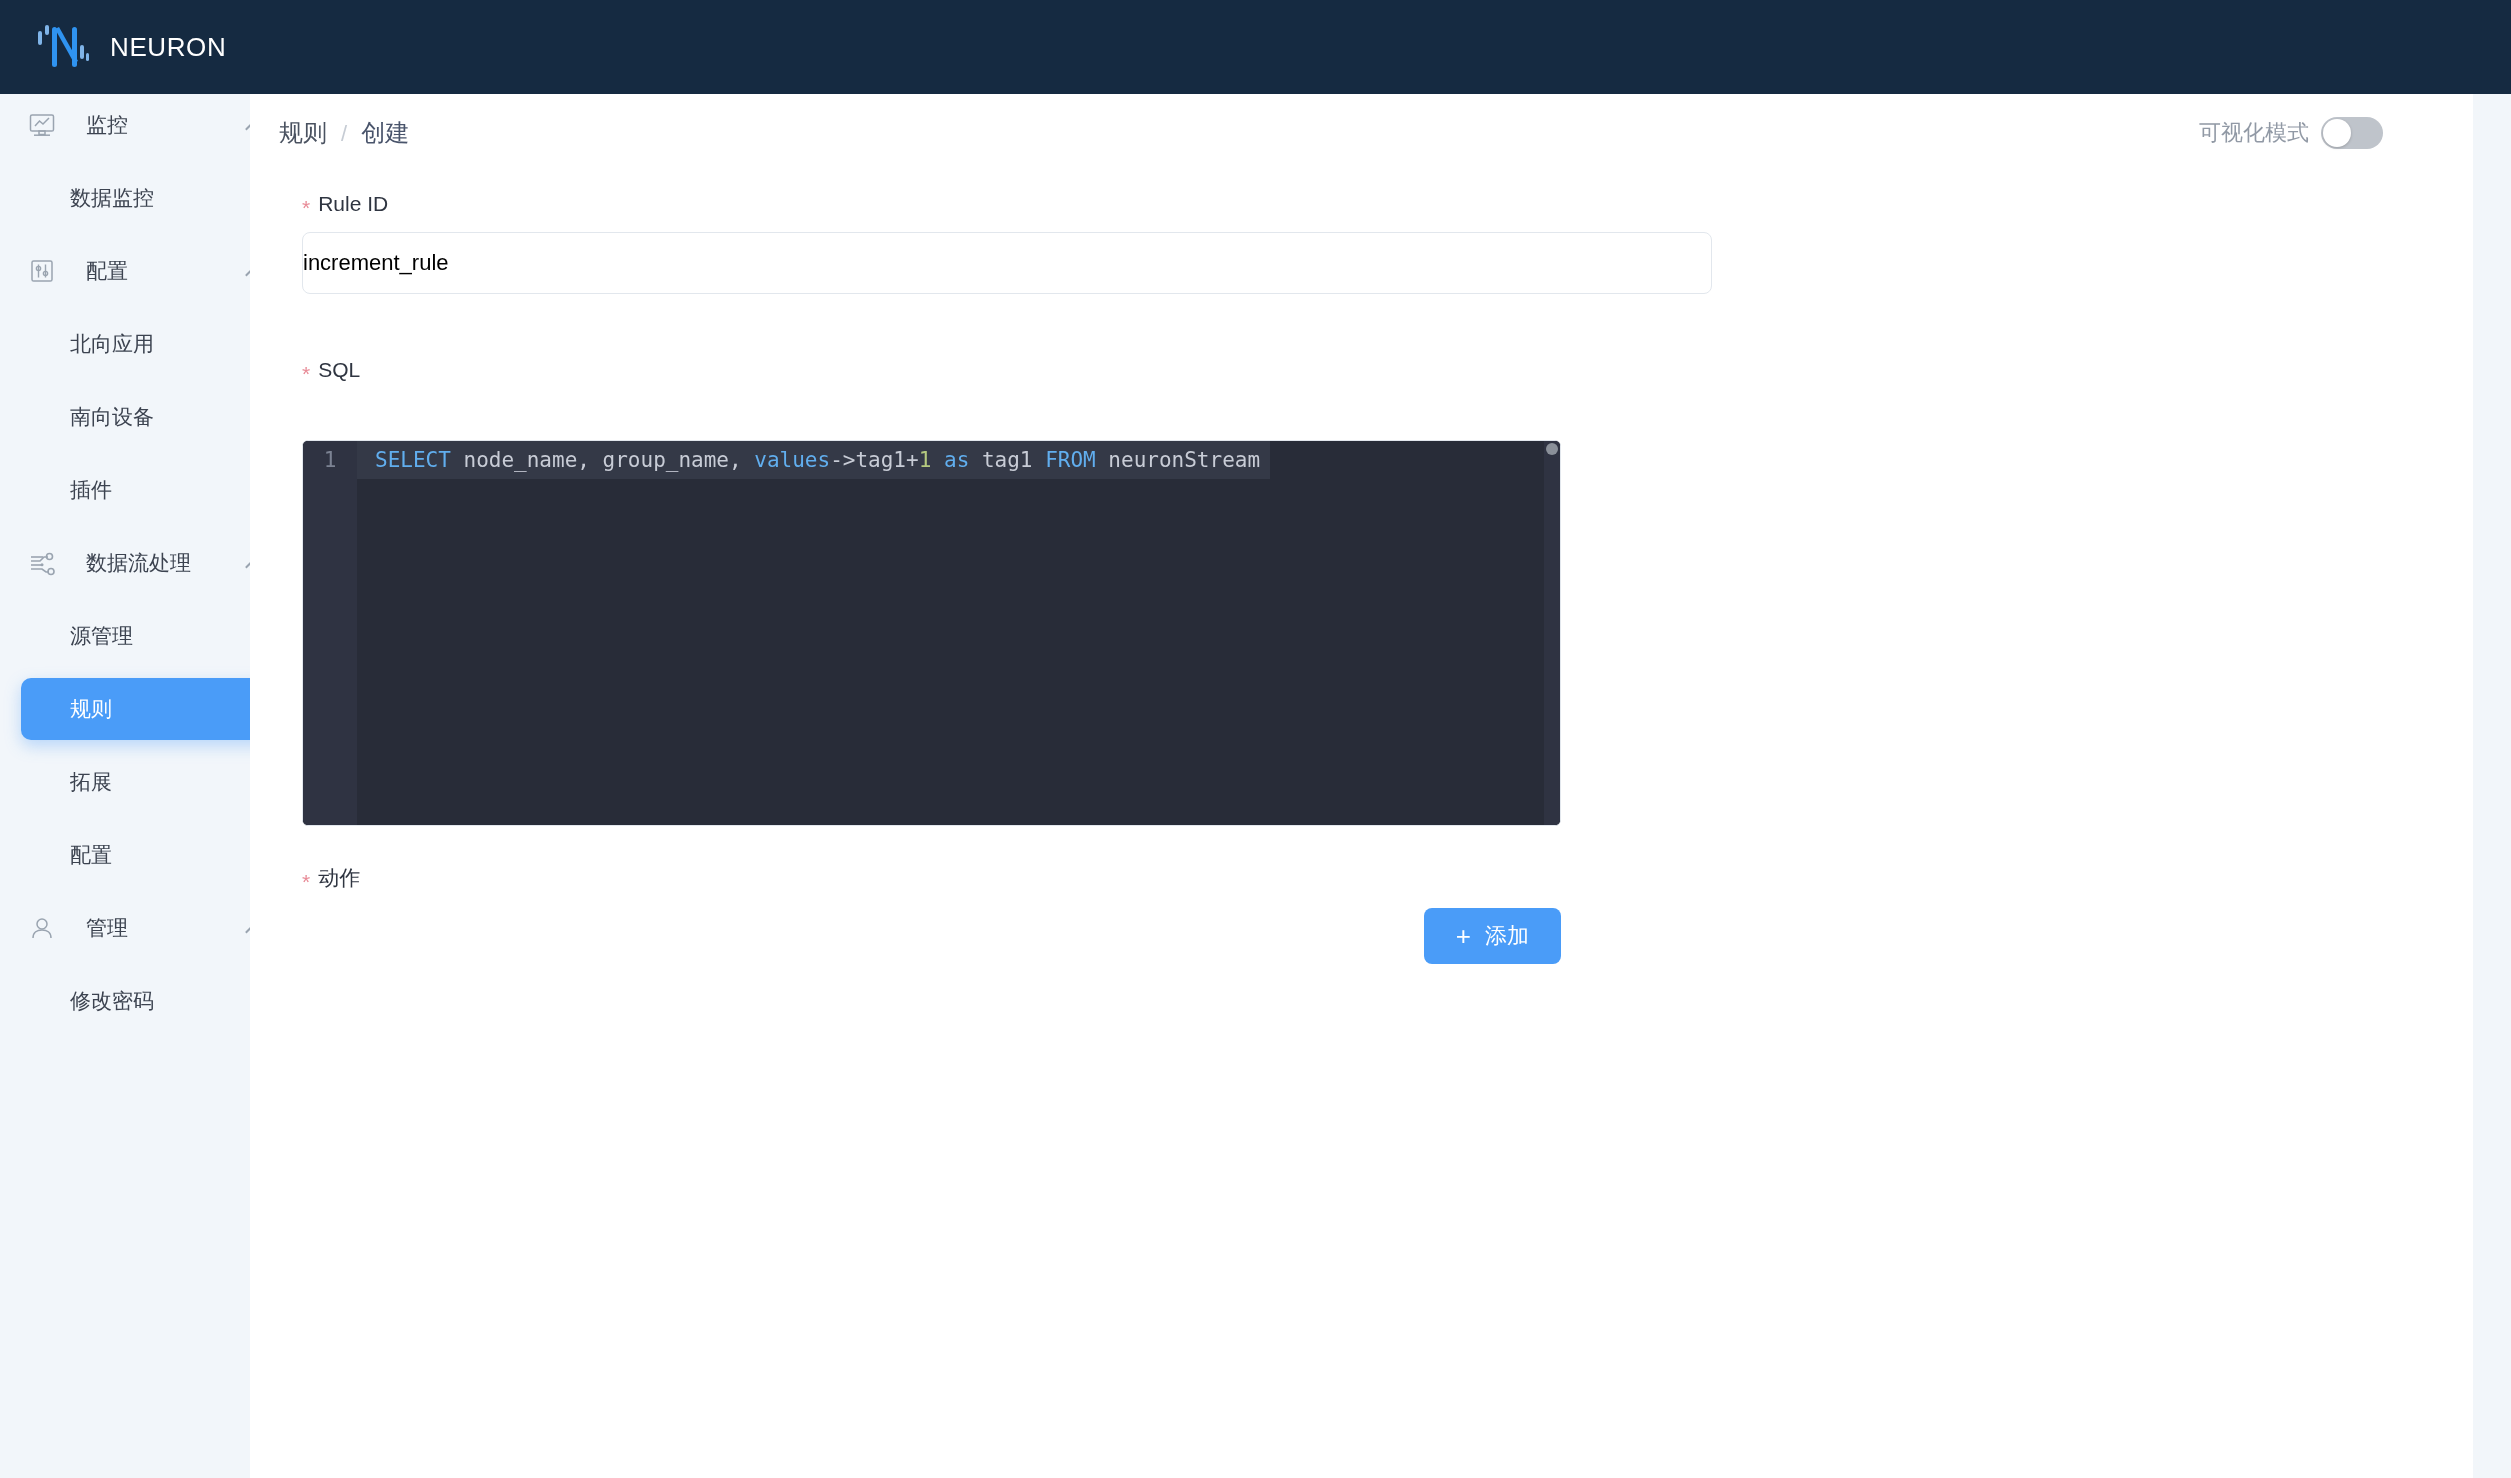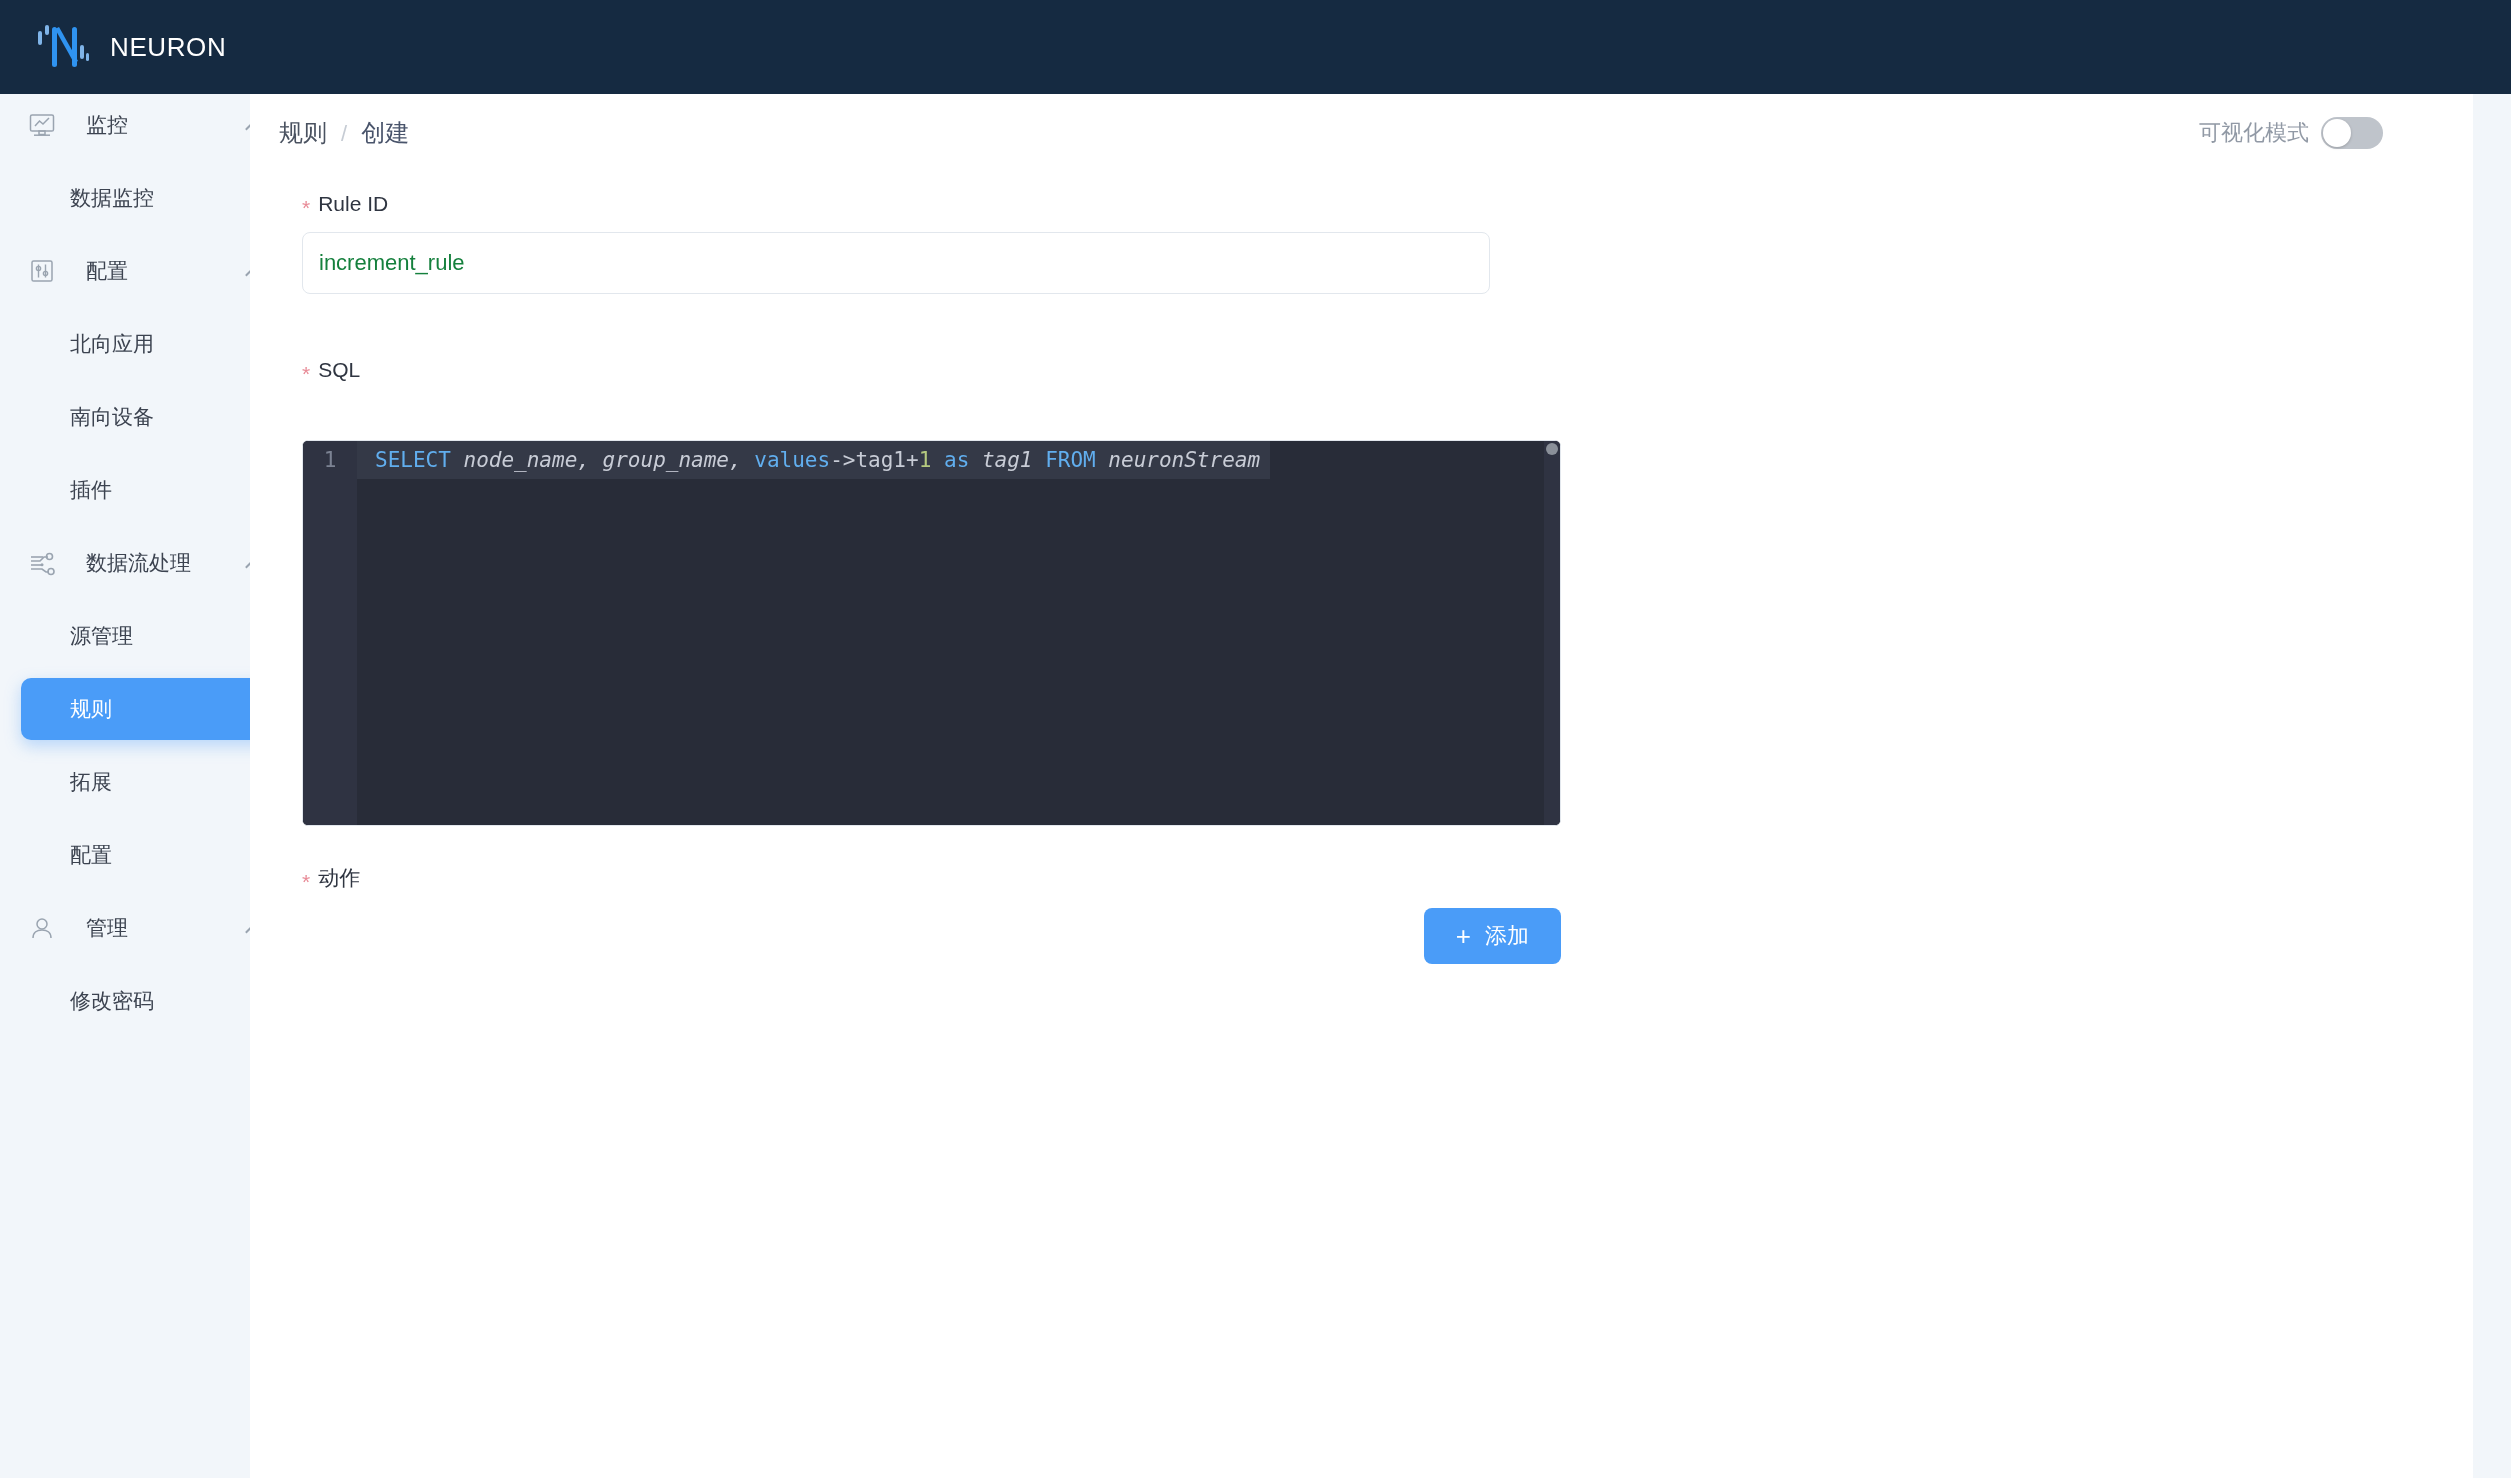--- a/index.html
+++ b/index.html
@@ -134,25 +134,25 @@
   }
 
   .form { padding: 20px 0 0 52px; }
   .field { margin-bottom: 0; }
   .flabel {
     font-size: 21px; color: #2f3541; margin-bottom: 16px;
     display: flex; align-items: baseline;
   }
   .req { color: #e88b97; font-size: 21px; margin-right: 8px; line-height: 1; position: relative; top: 4px;}
   .finput {
-    width: 1188px; height: 62px;
+    width: 1410px; height: 62px;
     border: 1px solid #e2e7ed; border-radius: 8px;
     background: #fff;
-    font-size: 22px; color: #15803d;
-    padding: 0 16px;
+    font-size: 22px; color: #000000;
+    padding: 0 0;
     font-family: "Liberation Sans", sans-serif;
     outline: none;
   }
   .finput::placeholder { color: #b9c0c9; }
   .gap-a { height: 32px; }
   .gap-b { height: 32px; }
 
   
   .editor-wrap {
     width: 1259px; height: 386px;
@@ -177,21 +177,21 @@
   .code-area { flex: 1 1 auto; position: relative; overflow: hidden; }
   .code-line {
     display: inline-block;
     background: #343947;
     padding: 0 10px 0 18px;
     white-space: pre;
     color: #c8ccd6;
   }
   .tok-kw { color: #61aeee; }
   .tok-num { color: #b4c97f; }
-  .tok-id { color: #c8ccd6; font-style: italic; }
+  .tok-id { color: #c8ccd6; }
   .tok-op { color: #c8ccd6; }
   .ed-scroll {
     position: absolute; right: 0; top: 0;
     width: 16px; height: 100%;
     background: #2f3342;
   }
   .ed-scroll .thumb {
     position: absolute; left: 2px; top: 2px;
     width: 12px; height: 12px; border-radius: 6px;
     background: #8a9099;

